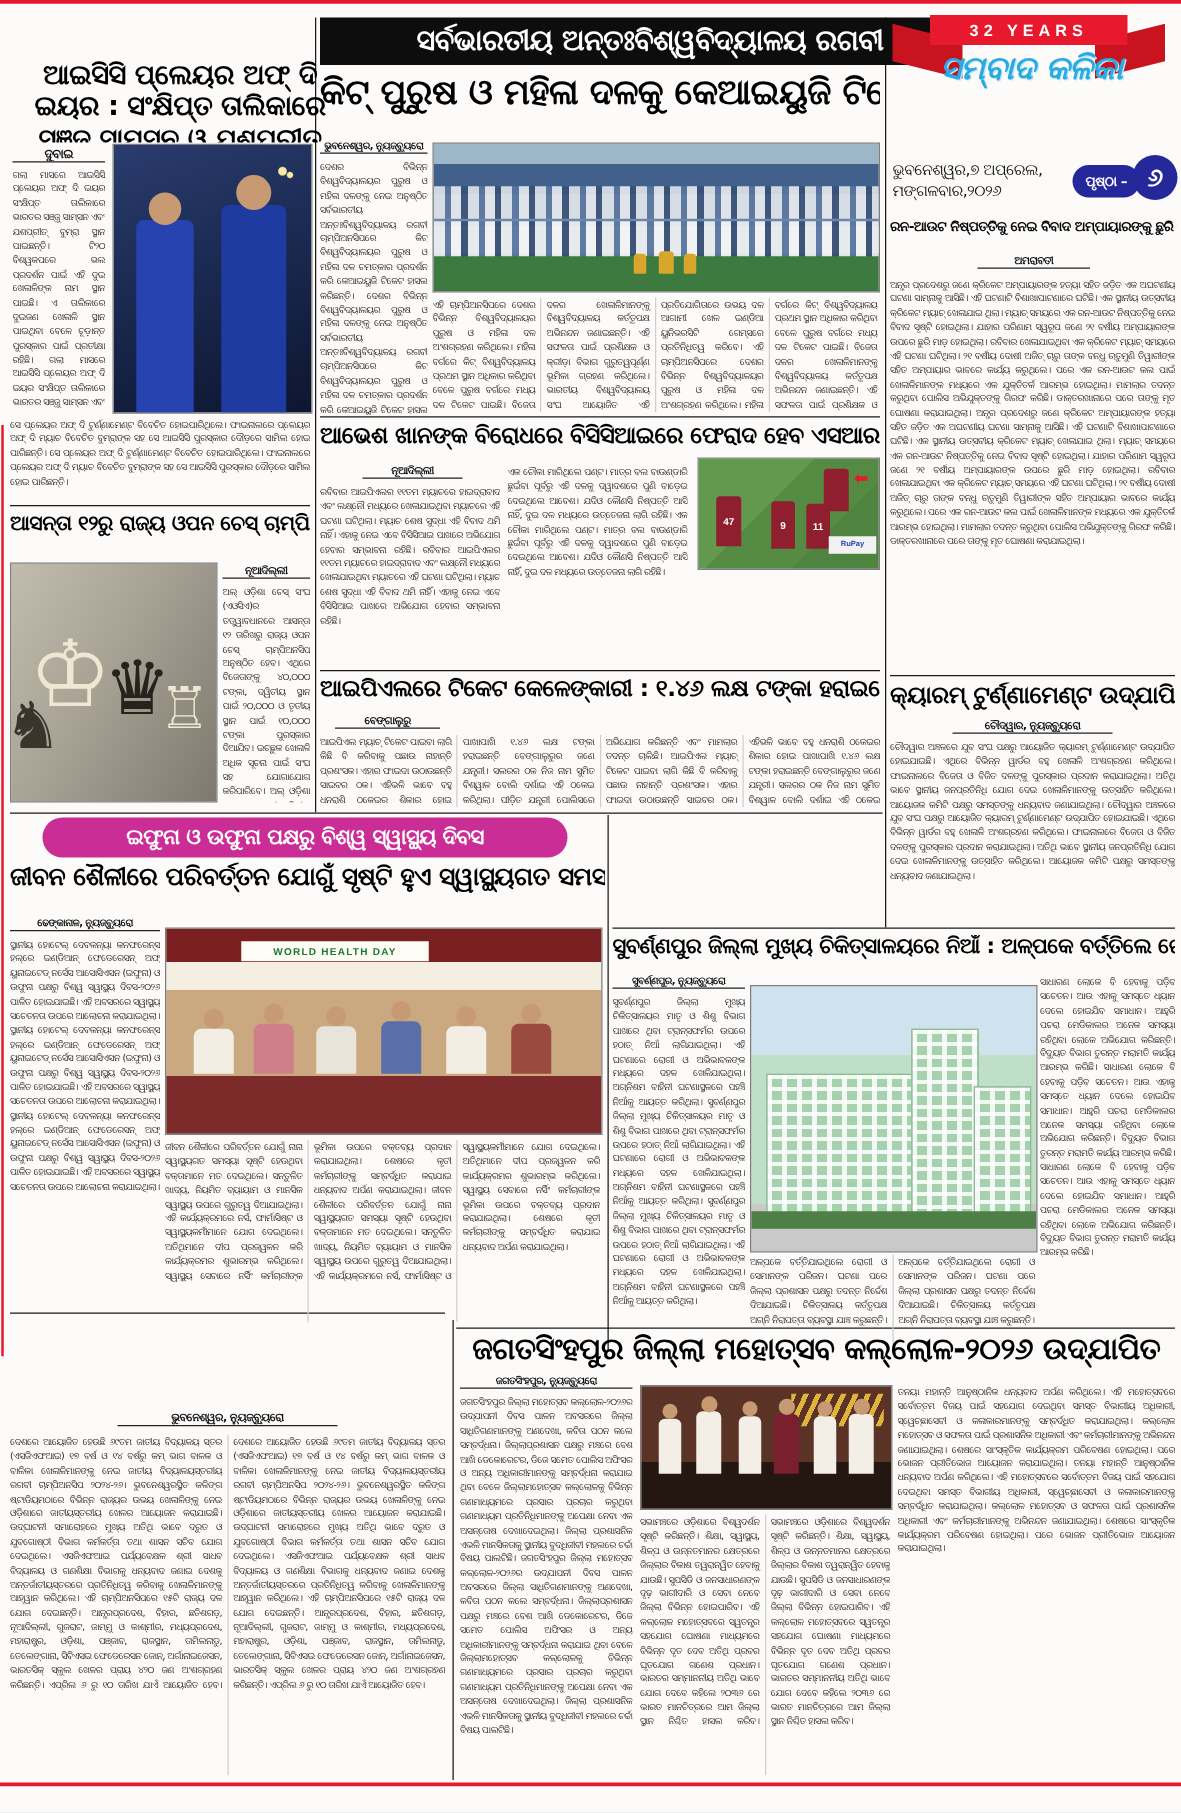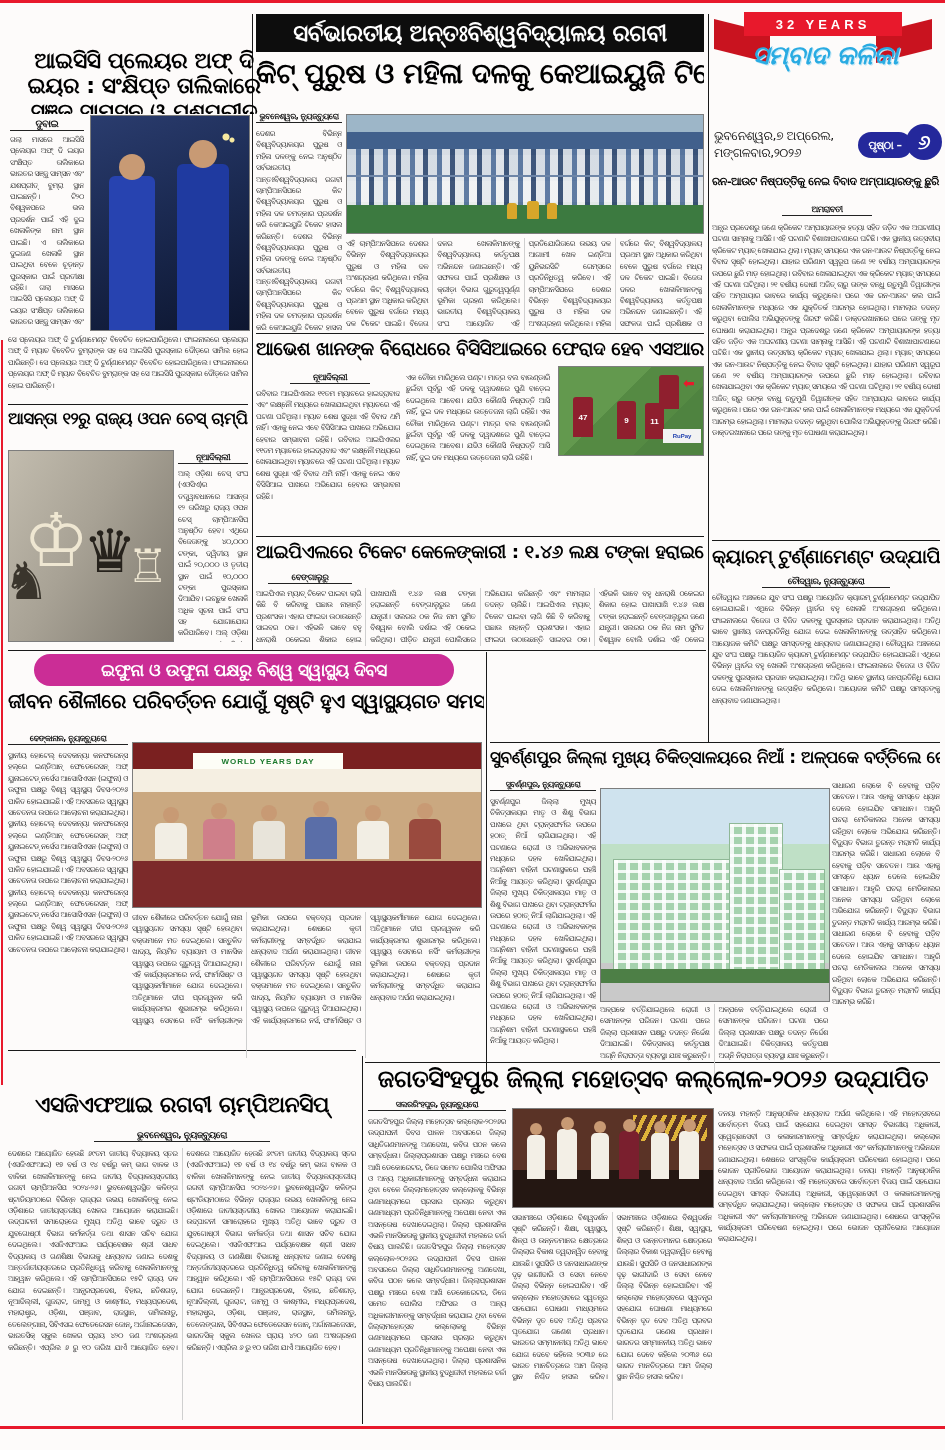--- a/index.html
+++ b/index.html
@@ -107,21 +107,21 @@
   <div class="abs headline od hl1" style="left:8px;top:410px;width:240px;height:34px;font-size:16.5px;">ଆସନ୍ତା ୧୨ରୁ ରାଜ୍ୟ ଓପନ ଚେସ୍ ଚାମ୍ପିଅନସିପ୍</div>
   <div class="photo ph-chess" style="left:8px;top:450px;width:164px;height:190px;">
     <span class="chess-glyph" style="left:14px;top:52px;font-size:74px;color:#efe7d2;position:absolute;">♔</span>
     <span class="chess-glyph" style="left:74px;top:70px;font-size:60px;color:#26221c;position:absolute;">♛</span>
     <span class="chess-glyph" style="left:118px;top:92px;font-size:46px;color:#efe7d2;position:absolute;">♖</span>
     <span class="chess-glyph" style="left:-6px;top:104px;font-size:52px;color:#3a352c;position:absolute;">♞</span>
   </div>
   <div class="abs byline od" style="left:178px;top:452px;width:70px;font-size:8.5px;">ନୂଆଦିଲ୍ଲୀ</div>
   <div class="abs body-text od" style="left:178px;top:468px;width:70px;height:174px;">ଅଲ୍ ଓଡ଼ିଶା ଚେସ୍ ସଂଘ (ଏଓସିଏ)ର ତତ୍ତ୍ୱାବଧାନରେ ଆସନ୍ତା ୧୨ ତାରିଖରୁ ରାଜ୍ୟ ଓପନ ଚେସ୍ ଚାମ୍ପିଅନସିପ୍ ଅନୁଷ୍ଠିତ ହେବ। ଏଥିରେ ବିଜେତାଙ୍କୁ ୪୦,୦୦୦ ଟଙ୍କା, ଦ୍ୱିତୀୟ ସ୍ଥାନ ପାଇଁ ୨୦,୦୦୦ ଓ ତୃତୀୟ ସ୍ଥାନ ପାଇଁ ୧୦,୦୦୦ ଟଙ୍କା ପୁରସ୍କାର ଦିଆଯିବ। ଇଚ୍ଛୁକ ଖେଳାଳି ଅଧିକ ସୂଚନା ପାଇଁ ସଂଘ ସହ ଯୋଗାଯୋଗ କରିପାରିବେ। ଅଲ୍ ଓଡ଼ିଶା ଚେସ୍ ସଂଘ (ଏଓସିଏ)ର ତତ୍ତ୍ୱାବଧାନରେ ଆସନ୍ତା ୧୨ ତାରିଖରୁ ରାଜ୍ୟ ଓପନ ଚେସ୍ ଚାମ୍ପିଅନସିପ୍ ଅନୁଷ୍ଠିତ ହେବ। ଏଥିରେ ବିଜେତାଙ୍କୁ ୪୦,୦୦୦ ଟଙ୍କା, ଦ୍ୱିତୀୟ ସ୍ଥାନ ପାଇଁ ୨୦,୦୦୦ ଓ ତୃତୀୟ ସ୍ଥାନ ପାଇଁ ୧୦,୦୦୦ ଟଙ୍କା ପୁରସ୍କାର ଦିଆଯିବ। ଇଚ୍ଛୁକ ଖେଳାଳି ଅଧିକ ସୂଚନା ପାଇଁ ସଂଘ ସହ ଯୋଗାଯୋଗ କରିପାରିବେ।</div>
 
-  <div class="abs kicker od" style="left:256px;top:14px;width:448px;height:38px;font-size:23px;">ସର୍ବଭାରତୀୟ ଅନ୍ତଃବିଶ୍ୱବିଦ୍ୟାଳୟ ରଗବୀ</div>
+  <div class="abs kicker od" style="left:256px;top:14px;width:448px;height:38px;font-size:23px;padding-left:40px;">ସର୍ବଭାରତୀୟ ଅନ୍ତଃବିଶ୍ୱବିଦ୍ୟାଳୟ ରଗବୀ</div>
   <div class="abs headline od hl1" style="left:256px;top:58px;width:448px;height:44px;font-size:28px;">କିଟ୍ ପୁରୁଷ ଓ ମହିଳା ଦଳକୁ କେଆଇୟୁଜି ଟିକେଟ</div>
   <div class="abs byline od" style="left:256px;top:112px;width:86px;font-size:8px;">ଭୁବନେଶ୍ୱର, ନ୍ୟୁଜ୍‌ବ୍ୟୁରୋ</div>
   <div class="abs body-text od" style="left:256px;top:128px;width:86px;height:204px;">ଦେଶର ବିଭିନ୍ନ ବିଶ୍ୱବିଦ୍ୟାଳୟର ପୁରୁଷ ଓ ମହିଳା ଦଳଙ୍କୁ ନେଇ ଅନୁଷ୍ଠିତ ସର୍ବଭାରତୀୟ ଅନ୍ତଃବିଶ୍ୱବିଦ୍ୟାଳୟ ରଗବୀ ଚାମ୍ପିଅନସିପରେ କିଟ୍ ବିଶ୍ୱବିଦ୍ୟାଳୟର ପୁରୁଷ ଓ ମହିଳା ଦଳ ଚମତ୍କାର ପ୍ରଦର୍ଶନ କରି କେଆଇୟୁଜି ଟିକେଟ ହାସଲ କରିଛନ୍ତି। ଦେଶର ବିଭିନ୍ନ ବିଶ୍ୱବିଦ୍ୟାଳୟର ପୁରୁଷ ଓ ମହିଳା ଦଳଙ୍କୁ ନେଇ ଅନୁଷ୍ଠିତ ସର୍ବଭାରତୀୟ ଅନ୍ତଃବିଶ୍ୱବିଦ୍ୟାଳୟ ରଗବୀ ଚାମ୍ପିଅନସିପରେ କିଟ୍ ବିଶ୍ୱବିଦ୍ୟାଳୟର ପୁରୁଷ ଓ ମହିଳା ଦଳ ଚମତ୍କାର ପ୍ରଦର୍ଶନ କରି କେଆଇୟୁଜି ଟିକେଟ ହାସଲ କରିଛନ୍ତି।</div>
   <div class="photo ph-team" style="left:346px;top:114px;width:356px;height:118px;">
     <div class="people-row" style="top:34px;height:26px;"></div>
     <div class="people-row" style="top:62px;height:28px;opacity:.95;"></div>
     <div class="trophy" style="left:160px;top:88px;width:10px;height:16px;"></div>
     <div class="trophy" style="left:180px;top:86px;width:12px;height:18px;"></div>
     <div class="trophy" style="left:200px;top:88px;width:10px;height:16px;"></div>
   </div>
@@ -169,21 +169,21 @@
 
   <div class="abs headline od hl1" style="left:712px;top:546px;width:228px;height:26px;font-size:19px;">କ୍ୟାରମ୍ ଟୁର୍ଣ୍ଣାମେଣ୍ଟ ଉଦ୍‌ଯାପିତ</div>
   <div class="abs byline od" style="left:762px;top:576px;width:128px;font-size:8.5px;">ଚୌଦ୍ୱାର, ନ୍ୟୁଜ୍‌ବ୍ୟୁରୋ</div>
   <div class="abs body-text od" style="left:712px;top:592px;width:228px;height:146px;">ଚୌଦ୍ୱାର ଅଞ୍ଚଳରେ ଯୁବ ସଂଘ ପକ୍ଷରୁ ଆୟୋଜିତ କ୍ୟାରମ୍ ଟୁର୍ଣ୍ଣାମେଣ୍ଟ ଉଦ୍‌ଯାପିତ ହୋଇଯାଇଛି। ଏଥିରେ ବିଭିନ୍ନ ୱାର୍ଡର ବହୁ ଖେଳାଳି ଅଂଶଗ୍ରହଣ କରିଥିଲେ। ଫାଇନାଲରେ ବିଜେତା ଓ ବିଜିତ ଦଳଙ୍କୁ ପୁରସ୍କାର ପ୍ରଦାନ କରାଯାଇଥିଲା। ଅତିଥି ଭାବେ ସ୍ଥାନୀୟ ଜନପ୍ରତିନିଧି ଯୋଗ ଦେଇ ଖେଳାଳିମାନଙ୍କୁ ଉତ୍ସାହିତ କରିଥିଲେ। ଆୟୋଜକ କମିଟି ପକ୍ଷରୁ ସମସ୍ତଙ୍କୁ ଧନ୍ୟବାଦ ଜଣାଯାଇଥିଲା। ଚୌଦ୍ୱାର ଅଞ୍ଚଳରେ ଯୁବ ସଂଘ ପକ୍ଷରୁ ଆୟୋଜିତ କ୍ୟାରମ୍ ଟୁର୍ଣ୍ଣାମେଣ୍ଟ ଉଦ୍‌ଯାପିତ ହୋଇଯାଇଛି। ଏଥିରେ ବିଭିନ୍ନ ୱାର୍ଡର ବହୁ ଖେଳାଳି ଅଂଶଗ୍ରହଣ କରିଥିଲେ। ଫାଇନାଲରେ ବିଜେତା ଓ ବିଜିତ ଦଳଙ୍କୁ ପୁରସ୍କାର ପ୍ରଦାନ କରାଯାଇଥିଲା। ଅତିଥି ଭାବେ ସ୍ଥାନୀୟ ଜନପ୍ରତିନିଧି ଯୋଗ ଦେଇ ଖେଳାଳିମାନଙ୍କୁ ଉତ୍ସାହିତ କରିଥିଲେ। ଆୟୋଜକ କମିଟି ପକ୍ଷରୁ ସମସ୍ତଙ୍କୁ ଧନ୍ୟବାଦ ଜଣାଯାଇଥିଲା।</div>
 
   <div class="abs pill od" style="left:34px;top:654px;width:420px;height:32px;font-size:17px;">ଇଫୁନା ଓ ଉଫୁନା ପକ୍ଷରୁ ବିଶ୍ୱ ସ୍ୱାସ୍ଥ୍ୟ ଦିବସ</div>
   <div class="abs headline od hl1" style="left:8px;top:690px;width:476px;height:36px;font-size:20px;">ଜୀବନ ଶୈଳୀରେ ପରିବର୍ତ୍ତନ ଯୋଗୁଁ ସୃଷ୍ଟି ହୁଏ ସ୍ୱାସ୍ଥ୍ୟଗତ ସମସ୍ୟା</div>
   <div class="abs byline od" style="left:8px;top:734px;width:120px;font-size:8px;">ଢେଙ୍କାନାଳ, ନ୍ୟୁଜ୍‌ବ୍ୟୁରୋ</div>
   <div class="abs body-text od" style="left:8px;top:750px;width:120px;height:308px;">ସ୍ଥାନୀୟ ହୋଟେଲ୍ ଦେବକନ୍ୟା କନଫରେନ୍ସ ହଲ୍‌ରେ ଇଣ୍ଡିଆନ୍ ଫେଡେରେସନ୍ ଅଫ୍ ୟୁନାଇଟେଡ୍ ନର୍ସେସ ଆସୋସିଏସନ (ଇଫୁନା) ଓ ଉଫୁନା ପକ୍ଷରୁ ବିଶ୍ୱ ସ୍ୱାସ୍ଥ୍ୟ ଦିବସ-୨୦୨୬ ପାଳିତ ହୋଇଯାଇଛି। ଏହି ଅବସରରେ ସ୍ୱାସ୍ଥ୍ୟ ସଚେତନତା ଉପରେ ଆଲୋଚନା କରାଯାଇଥିଲା। ସ୍ଥାନୀୟ ହୋଟେଲ୍ ଦେବକନ୍ୟା କନଫରେନ୍ସ ହଲ୍‌ରେ ଇଣ୍ଡିଆନ୍ ଫେଡେରେସନ୍ ଅଫ୍ ୟୁନାଇଟେଡ୍ ନର୍ସେସ ଆସୋସିଏସନ (ଇଫୁନା) ଓ ଉଫୁନା ପକ୍ଷରୁ ବିଶ୍ୱ ସ୍ୱାସ୍ଥ୍ୟ ଦିବସ-୨୦୨୬ ପାଳିତ ହୋଇଯାଇଛି। ଏହି ଅବସରରେ ସ୍ୱାସ୍ଥ୍ୟ ସଚେତନତା ଉପରେ ଆଲୋଚନା କରାଯାଇଥିଲା। ସ୍ଥାନୀୟ ହୋଟେଲ୍ ଦେବକନ୍ୟା କନଫରେନ୍ସ ହଲ୍‌ରେ ଇଣ୍ଡିଆନ୍ ଫେଡେରେସନ୍ ଅଫ୍ ୟୁନାଇଟେଡ୍ ନର୍ସେସ ଆସୋସିଏସନ (ଇଫୁନା) ଓ ଉଫୁନା ପକ୍ଷରୁ ବିଶ୍ୱ ସ୍ୱାସ୍ଥ୍ୟ ଦିବସ-୨୦୨୬ ପାଳିତ ହୋଇଯାଇଛି। ଏହି ଅବସରରେ ସ୍ୱାସ୍ଥ୍ୟ ସଚେତନତା ଉପରେ ଆଲୋଚନା କରାଯାଇଥିଲା।</div>
   <div class="photo ph-health" style="left:132px;top:742px;width:348px;height:164px;">
-    <div class="health-banner" style="left:60px;top:10px;width:150px;height:16px;font-size:8px;">WORLD YEARS DAY</div>
+    <div class="health-banner" style="left:60px;top:10px;width:150px;height:16px;font-size:8px;">WORLD HEALTH DAY</div>
     <div class="head-dot" style="left:30px;top:64px;width:16px;height:16px;"></div>
     <div class="head-dot" style="left:78px;top:60px;width:16px;height:16px;"></div>
     <div class="head-dot" style="left:128px;top:62px;width:16px;height:16px;"></div>
     <div class="head-dot" style="left:180px;top:58px;width:16px;height:16px;"></div>
     <div class="head-dot" style="left:232px;top:62px;width:16px;height:16px;"></div>
     <div class="head-dot" style="left:284px;top:60px;width:16px;height:16px;"></div>
     <div class="fig" style="left:22px;top:80px;width:32px;height:36px;background:#f2eee4;"></div>
     <div class="fig" style="left:70px;top:76px;width:32px;height:40px;background:#cf7f8a;"></div>
     <div class="fig" style="left:120px;top:78px;width:32px;height:38px;background:#e8e4da;"></div>
     <div class="fig" style="left:172px;top:74px;width:32px;height:42px;background:#5a6ea8;"></div>
@@ -197,26 +197,25 @@
   <div class="abs body-text od" style="left:490px;top:796px;width:106px;height:280px;">ସୁବର୍ଣ୍ଣପୁର ଜିଲ୍ଲା ମୁଖ୍ୟ ଚିକିତ୍ସାଳୟର ମାତୃ ଓ ଶିଶୁ ବିଭାଗ ପାଖରେ ଥିବା ଟ୍ରାନ୍ସଫର୍ମର ଉପରେ ହଠାତ୍ ନିଆଁ ଲାଗିଯାଇଥିଲା। ଏହି ଘଟଣାରେ ରୋଗୀ ଓ ଅଭିଭାବକଙ୍କ ମଧ୍ୟରେ ଦହଳ ଖେଳିଯାଇଥିଲା। ଅଗ୍ନିଶମ ବାହିନୀ ଘଟଣାସ୍ଥଳରେ ପହଞ୍ଚି ନିଆଁକୁ ଆୟତ୍ତ କରିଥିଲା। ସୁବର୍ଣ୍ଣପୁର ଜିଲ୍ଲା ମୁଖ୍ୟ ଚିକିତ୍ସାଳୟର ମାତୃ ଓ ଶିଶୁ ବିଭାଗ ପାଖରେ ଥିବା ଟ୍ରାନ୍ସଫର୍ମର ଉପରେ ହଠାତ୍ ନିଆଁ ଲାଗିଯାଇଥିଲା। ଏହି ଘଟଣାରେ ରୋଗୀ ଓ ଅଭିଭାବକଙ୍କ ମଧ୍ୟରେ ଦହଳ ଖେଳିଯାଇଥିଲା। ଅଗ୍ନିଶମ ବାହିନୀ ଘଟଣାସ୍ଥଳରେ ପହଞ୍ଚି ନିଆଁକୁ ଆୟତ୍ତ କରିଥିଲା। ସୁବର୍ଣ୍ଣପୁର ଜିଲ୍ଲା ମୁଖ୍ୟ ଚିକିତ୍ସାଳୟର ମାତୃ ଓ ଶିଶୁ ବିଭାଗ ପାଖରେ ଥିବା ଟ୍ରାନ୍ସଫର୍ମର ଉପରେ ହଠାତ୍ ନିଆଁ ଲାଗିଯାଇଥିଲା। ଏହି ଘଟଣାରେ ରୋଗୀ ଓ ଅଭିଭାବକଙ୍କ ମଧ୍ୟରେ ଦହଳ ଖେଳିଯାଇଥିଲା। ଅଗ୍ନିଶମ ବାହିନୀ ଘଟଣାସ୍ଥଳରେ ପହଞ୍ଚି ନିଆଁକୁ ଆୟତ୍ତ କରିଥିଲା।</div>
   <div class="photo ph-hospital" style="left:600px;top:788px;width:228px;height:212px;">
     <div class="building" style="left:12px;top:70px;width:120px;height:110px;"></div>
     <div class="building" style="left:128px;top:34px;width:52px;height:146px;"></div>
     <div class="building" style="left:178px;top:80px;width:44px;height:100px;"></div>
     <div class="abs" style="left:0;top:180px;width:228px;height:14px;background:#4d7f46;"></div>
   </div>
   <div class="abs body-text od" style="left:832px;top:780px;width:108px;height:296px;">ସାଧାରଣ ଲୋକେ ବି ହେବାକୁ ପଡ଼ିବ ସଚେତନ। ଆଉ ଏହାକୁ ସମସ୍ତେ ଧ୍ୟାନ ଦେଲେ ହୋଇଯିବ ସମାଧାନ। ଆହୁରି ପଚରା ମେଡିକାଲର ଅନେକ ସମସ୍ୟା ରହିଥିବା ଲୋକେ ଅଭିଯୋଗ କରିଛନ୍ତି। ବିଦ୍ୟୁତ ବିଭାଗ ତୁରନ୍ତ ମରାମତି କାର୍ଯ୍ୟ ଆରମ୍ଭ କରିଛି। ସାଧାରଣ ଲୋକେ ବି ହେବାକୁ ପଡ଼ିବ ସଚେତନ। ଆଉ ଏହାକୁ ସମସ୍ତେ ଧ୍ୟାନ ଦେଲେ ହୋଇଯିବ ସମାଧାନ। ଆହୁରି ପଚରା ମେଡିକାଲର ଅନେକ ସମସ୍ୟା ରହିଥିବା ଲୋକେ ଅଭିଯୋଗ କରିଛନ୍ତି। ବିଦ୍ୟୁତ ବିଭାଗ ତୁରନ୍ତ ମରାମତି କାର୍ଯ୍ୟ ଆରମ୍ଭ କରିଛି। ସାଧାରଣ ଲୋକେ ବି ହେବାକୁ ପଡ଼ିବ ସଚେତନ। ଆଉ ଏହାକୁ ସମସ୍ତେ ଧ୍ୟାନ ଦେଲେ ହୋଇଯିବ ସମାଧାନ। ଆହୁରି ପଚରା ମେଡିକାଲର ଅନେକ ସମସ୍ୟା ରହିଥିବା ଲୋକେ ଅଭିଯୋଗ କରିଛନ୍ତି। ବିଦ୍ୟୁତ ବିଭାଗ ତୁରନ୍ତ ମରାମତି କାର୍ଯ୍ୟ ଆରମ୍ଭ କରିଛି।</div>
   <div class="abs body-text od cols2" style="left:600px;top:1004px;width:228px;height:72px;">ଅଳ୍ପକେ ବର୍ତ୍ତିଯାଇଥିଲେ ରୋଗୀ ଓ ସେମାନଙ୍କ ପରିଜନ। ଘଟଣା ପରେ ଜିଲ୍ଲା ପ୍ରଶାସନ ପକ୍ଷରୁ ତଦନ୍ତ ନିର୍ଦ୍ଦେଶ ଦିଆଯାଇଛି। ଚିକିତ୍ସାଳୟ କର୍ତ୍ତୃପକ୍ଷ ଅଗ୍ନି ନିରାପତ୍ତା ବ୍ୟବସ୍ଥା ଯାଞ୍ଚ କରୁଛନ୍ତି। ଅଳ୍ପକେ ବର୍ତ୍ତିଯାଇଥିଲେ ରୋଗୀ ଓ ସେମାନଙ୍କ ପରିଜନ। ଘଟଣା ପରେ ଜିଲ୍ଲା ପ୍ରଶାସନ ପକ୍ଷରୁ ତଦନ୍ତ ନିର୍ଦ୍ଦେଶ ଦିଆଯାଇଛି। ଚିକିତ୍ସାଳୟ କର୍ତ୍ତୃପକ୍ଷ ଅଗ୍ନି ନିରାପତ୍ତା ବ୍ୟବସ୍ଥା ଯାଞ୍ଚ କରୁଛନ୍ତି।</div>
 
-  <div class="abs headline od hl1" style="left:8px;top:1092px;width:348px;height:34px;font-size:22px;">ଏସଜିଏଫଆଇ ରଗବୀ ଚାମ୍ପିଅନସିପ୍</div>
   <div class="abs byline od" style="left:94px;top:1130px;width:176px;font-size:9px;">ଭୁବନେଶ୍ୱର, ନ୍ୟୁଜ୍‌ବ୍ୟୁରୋ</div>
   <div class="abs body-text od cols2" style="left:8px;top:1148px;width:348px;height:272px;">ଦେଶରେ ଆୟୋଜିତ ହେଉଛି ୬୯ତମ ଜାତୀୟ ବିଦ୍ୟାଳୟ ସ୍ତର (ଏସଜିଏଫଆଇ) ୧୭ ବର୍ଷ ଓ ୧୪ ବର୍ଷରୁ କମ୍ ଭାଗ ବାଳକ ଓ ବାଳିକା ଖେଳାଳିମାନଙ୍କୁ ନେଇ ଜାତୀୟ ବିଦ୍ୟାଳୟସ୍ତରୀୟ ରଗବୀ ଚାମ୍ପିଅନସିପ ୨୦୨୪-୨୬। ଭୁବନେଶ୍ୱରସ୍ଥିତ କଳିଙ୍ଗ ଷ୍ଟାଡିୟମଠାରେ ବିଭିନ୍ନ ରାଜ୍ୟର ଉଭୟ ଖେଳାଳିଙ୍କୁ ନେଇ ଓଡ଼ିଶାରେ ଜାତୀୟସ୍ତରୀୟ ଖେଳର ଆୟୋଜନ କରାଯାଇଛି। ଉଦ୍‌ଘାଟନୀ ସମାରୋହରେ ମୁଖ୍ୟ ଅତିଥି ଭାବେ ଦ୍ରୁତ ଓ ଯୁବଗୋଷ୍ଠୀ ବିଭାଗ କର୍ମକର୍ତ୍ତା ତଥା ଶାସନ ସଚିବ ଯୋଗ ଦେଇଥିଲେ। ଏସଜିଏଫଆଇ ପର୍ଯ୍ୟବେକ୍ଷକ ଶ୍ରୀ ସାଧବ ବିଦ୍ୟାଳୟ ଓ ଗଣଶିକ୍ଷା ବିଭାଗକୁ ଧନ୍ୟବାଦ ଜଣାଇ ଦେଶକୁ ଅନ୍ତର୍ଜାତୀୟସ୍ତରରେ ପ୍ରତିନିଧିତ୍ୱ କରିବାକୁ ଖେଳାଳିମାନଙ୍କୁ ଆହ୍ୱାନ କରିଥିଲେ। ଏହି ଚାମ୍ପିଅନସିପରେ ୧୫ଟି ରାଜ୍ୟ ଦଳ ଯୋଗ ଦେଇଛନ୍ତି। ଆନ୍ଧ୍ରପ୍ରଦେଶ, ବିହାର, ଛତିଶଗଡ଼, ନୂଆଦିଲ୍ଲୀ, ଗୁଜରାଟ, ଜାମ୍ମୁ ଓ କାଶ୍ମୀର, ମଧ୍ୟପ୍ରଦେଶ, ମହାରାଷ୍ଟ୍ର, ଓଡ଼ିଶା, ପଞ୍ଜାବ, ରାଜସ୍ଥାନ, ତାମିଲନାଡୁ, ତେଲେଙ୍ଗାନା, ସିବିଏସଇ ଫେଡେରେସନ ଜୋନ୍, ଅର୍ଗାନାଇଜେସନ, ଭାରତସିକ୍ ସ୍କୁଲ ଖେଳର ପ୍ରାୟ ୪୨୦ ଜଣ ଅଂଶଗ୍ରହଣ କରିଛନ୍ତି। ଏପ୍ରିଲ ୬ ରୁ ୧୦ ତାରିଖ ଯାଏଁ ଆୟୋଜିତ ହେବ। ଦେଶରେ ଆୟୋଜିତ ହେଉଛି ୬୯ତମ ଜାତୀୟ ବିଦ୍ୟାଳୟ ସ୍ତର (ଏସଜିଏଫଆଇ) ୧୭ ବର୍ଷ ଓ ୧୪ ବର୍ଷରୁ କମ୍ ଭାଗ ବାଳକ ଓ ବାଳିକା ଖେଳାଳିମାନଙ୍କୁ ନେଇ ଜାତୀୟ ବିଦ୍ୟାଳୟସ୍ତରୀୟ ରଗବୀ ଚାମ୍ପିଅନସିପ ୨୦୨୪-୨୬। ଭୁବନେଶ୍ୱରସ୍ଥିତ କଳିଙ୍ଗ ଷ୍ଟାଡିୟମଠାରେ ବିଭିନ୍ନ ରାଜ୍ୟର ଉଭୟ ଖେଳାଳିଙ୍କୁ ନେଇ ଓଡ଼ିଶାରେ ଜାତୀୟସ୍ତରୀୟ ଖେଳର ଆୟୋଜନ କରାଯାଇଛି। ଉଦ୍‌ଘାଟନୀ ସମାରୋହରେ ମୁଖ୍ୟ ଅତିଥି ଭାବେ ଦ୍ରୁତ ଓ ଯୁବଗୋଷ୍ଠୀ ବିଭାଗ କର୍ମକର୍ତ୍ତା ତଥା ଶାସନ ସଚିବ ଯୋଗ ଦେଇଥିଲେ। ଏସଜିଏଫଆଇ ପର୍ଯ୍ୟବେକ୍ଷକ ଶ୍ରୀ ସାଧବ ବିଦ୍ୟାଳୟ ଓ ଗଣଶିକ୍ଷା ବିଭାଗକୁ ଧନ୍ୟବାଦ ଜଣାଇ ଦେଶକୁ ଅନ୍ତର୍ଜାତୀୟସ୍ତରରେ ପ୍ରତିନିଧିତ୍ୱ କରିବାକୁ ଖେଳାଳିମାନଙ୍କୁ ଆହ୍ୱାନ କରିଥିଲେ। ଏହି ଚାମ୍ପିଅନସିପରେ ୧୫ଟି ରାଜ୍ୟ ଦଳ ଯୋଗ ଦେଇଛନ୍ତି। ଆନ୍ଧ୍ରପ୍ରଦେଶ, ବିହାର, ଛତିଶଗଡ଼, ନୂଆଦିଲ୍ଲୀ, ଗୁଜରାଟ, ଜାମ୍ମୁ ଓ କାଶ୍ମୀର, ମଧ୍ୟପ୍ରଦେଶ, ମହାରାଷ୍ଟ୍ର, ଓଡ଼ିଶା, ପଞ୍ଜାବ, ରାଜସ୍ଥାନ, ତାମିଲନାଡୁ, ତେଲେଙ୍ଗାନା, ସିବିଏସଇ ଫେଡେରେସନ ଜୋନ୍, ଅର୍ଗାନାଇଜେସନ, ଭାରତସିକ୍ ସ୍କୁଲ ଖେଳର ପ୍ରାୟ ୪୨୦ ଜଣ ଅଂଶଗ୍ରହଣ କରିଛନ୍ତି। ଏପ୍ରିଲ ୬ ରୁ ୧୦ ତାରିଖ ଯାଏଁ ଆୟୋଜିତ ହେବ।</div>
 
   <div class="abs headline od hl1" style="left:366px;top:1066px;width:574px;height:30px;font-size:24px;">ଜଗତସିଂହପୁର ଜିଲ୍ଲା ମହୋତ୍ସବ କଲ୍ଲୋଳ-୨୦୨୬ ଉଦ୍‌ଯାପିତ</div>
-  <div class="abs byline od" style="left:368px;top:1100px;width:138px;font-size:8px;">ସଲରରିଂହପୁର, ନ୍ୟୁଜ୍‌ବ୍ୟୁରୋ</div>
+  <div class="abs byline od" style="left:368px;top:1100px;width:138px;font-size:8px;">ଜଗତସିଂହପୁର, ନ୍ୟୁଜ୍‌ବ୍ୟୁରୋ</div>
   <div class="abs body-text od" style="left:368px;top:1116px;width:138px;height:304px;">ଜଗତସିଂହପୁର ଜିଲ୍ଲା ମହୋତ୍ସବ କଲ୍ଲୋଳ-୨୦୨୬ର ଉଦ୍‌ଯାପନୀ ଦିବସ ପାଳନ ଅବସରରେ ଜିଲ୍ଲା ସାଧିତିଗଣମାନଙ୍କୁ ଅଣଦେଖା, କବିତା ପଠନ କଲେ ସମ୍ବର୍ଦ୍ଧନା। ଜିଲ୍ଲାପ୍ରଶାସନ ପକ୍ଷରୁ ମଞ୍ଚରେ ବେଶ ଆଖି ଡେକୋରେଟର, ଡିଜେ ସମେତ ପୋଲିସ ଅଫିସର ଓ ଅନ୍ୟ ଅଧିକାରୀମାନଙ୍କୁ ସମ୍ବର୍ଦ୍ଧନା କରାଯାଇ ଥିବା ବେଳେ ଜିଲ୍ଲାମହୋତ୍ସବ କଲ୍ଲୋଳକୁ ବିଭିନ୍ନ ଗଣମାଧ୍ୟମରେ ପ୍ରସାର ପ୍ରଚାର କରୁଥିବା ଗଣମାଧ୍ୟମ ପ୍ରତିନିଧିମାନଙ୍କୁ ଅପେକ୍ଷା ନେବା ଏକ ଅସନ୍ତୋଷ ଦେଖାଦେଇଥିଲା। ଜିଲ୍ଲା ପ୍ରଶାସନିକ ଏଭଳି ମାନସିକତାକୁ ସ୍ଥାନୀୟ ବୁଦ୍ଧିଜୀବୀ ମହଲରେ ଚର୍ଚ୍ଚା ବିଷୟ ପାଲଟିଛି। ଜଗତସିଂହପୁର ଜିଲ୍ଲା ମହୋତ୍ସବ କଲ୍ଲୋଳ-୨୦୨୬ର ଉଦ୍‌ଯାପନୀ ଦିବସ ପାଳନ ଅବସରରେ ଜିଲ୍ଲା ସାଧିତିଗଣମାନଙ୍କୁ ଅଣଦେଖା, କବିତା ପଠନ କଲେ ସମ୍ବର୍ଦ୍ଧନା। ଜିଲ୍ଲାପ୍ରଶାସନ ପକ୍ଷରୁ ମଞ୍ଚରେ ବେଶ ଆଖି ଡେକୋରେଟର, ଡିଜେ ସମେତ ପୋଲିସ ଅଫିସର ଓ ଅନ୍ୟ ଅଧିକାରୀମାନଙ୍କୁ ସମ୍ବର୍ଦ୍ଧନା କରାଯାଇ ଥିବା ବେଳେ ଜିଲ୍ଲାମହୋତ୍ସବ କଲ୍ଲୋଳକୁ ବିଭିନ୍ନ ଗଣମାଧ୍ୟମରେ ପ୍ରସାର ପ୍ରଚାର କରୁଥିବା ଗଣମାଧ୍ୟମ ପ୍ରତିନିଧିମାନଙ୍କୁ ଅପେକ୍ଷା ନେବା ଏକ ଅସନ୍ତୋଷ ଦେଖାଦେଇଥିଲା। ଜିଲ୍ଲା ପ୍ରଶାସନିକ ଏଭଳି ମାନସିକତାକୁ ସ୍ଥାନୀୟ ବୁଦ୍ଧିଜୀବୀ ମହଲରେ ଚର୍ଚ୍ଚା ବିଷୟ ପାଲଟିଛି।</div>
   <div class="photo ph-kallola" style="left:512px;top:1108px;width:200px;height:98px;">
     <div class="kal-deco" style="left:120px;top:6px;width:74px;height:26px;"></div>
     <div class="kal-fig" style="left:14px;top:26px;width:18px;height:44px;"></div>
     <div class="kal-fig" style="left:44px;top:20px;width:20px;height:50px;"></div>
     <div class="kal-fig" style="left:78px;top:24px;width:18px;height:46px;"></div>
     <div class="kal-fig" style="left:106px;top:22px;width:20px;height:48px;background:#7a1f2e;"></div>
     <div class="kal-fig" style="left:138px;top:24px;width:18px;height:46px;"></div>
     <div class="kal-fig" style="left:166px;top:22px;width:20px;height:48px;"></div>
     <div class="head-dot" style="left:17px;top:14px;width:12px;height:12px;"></div>

